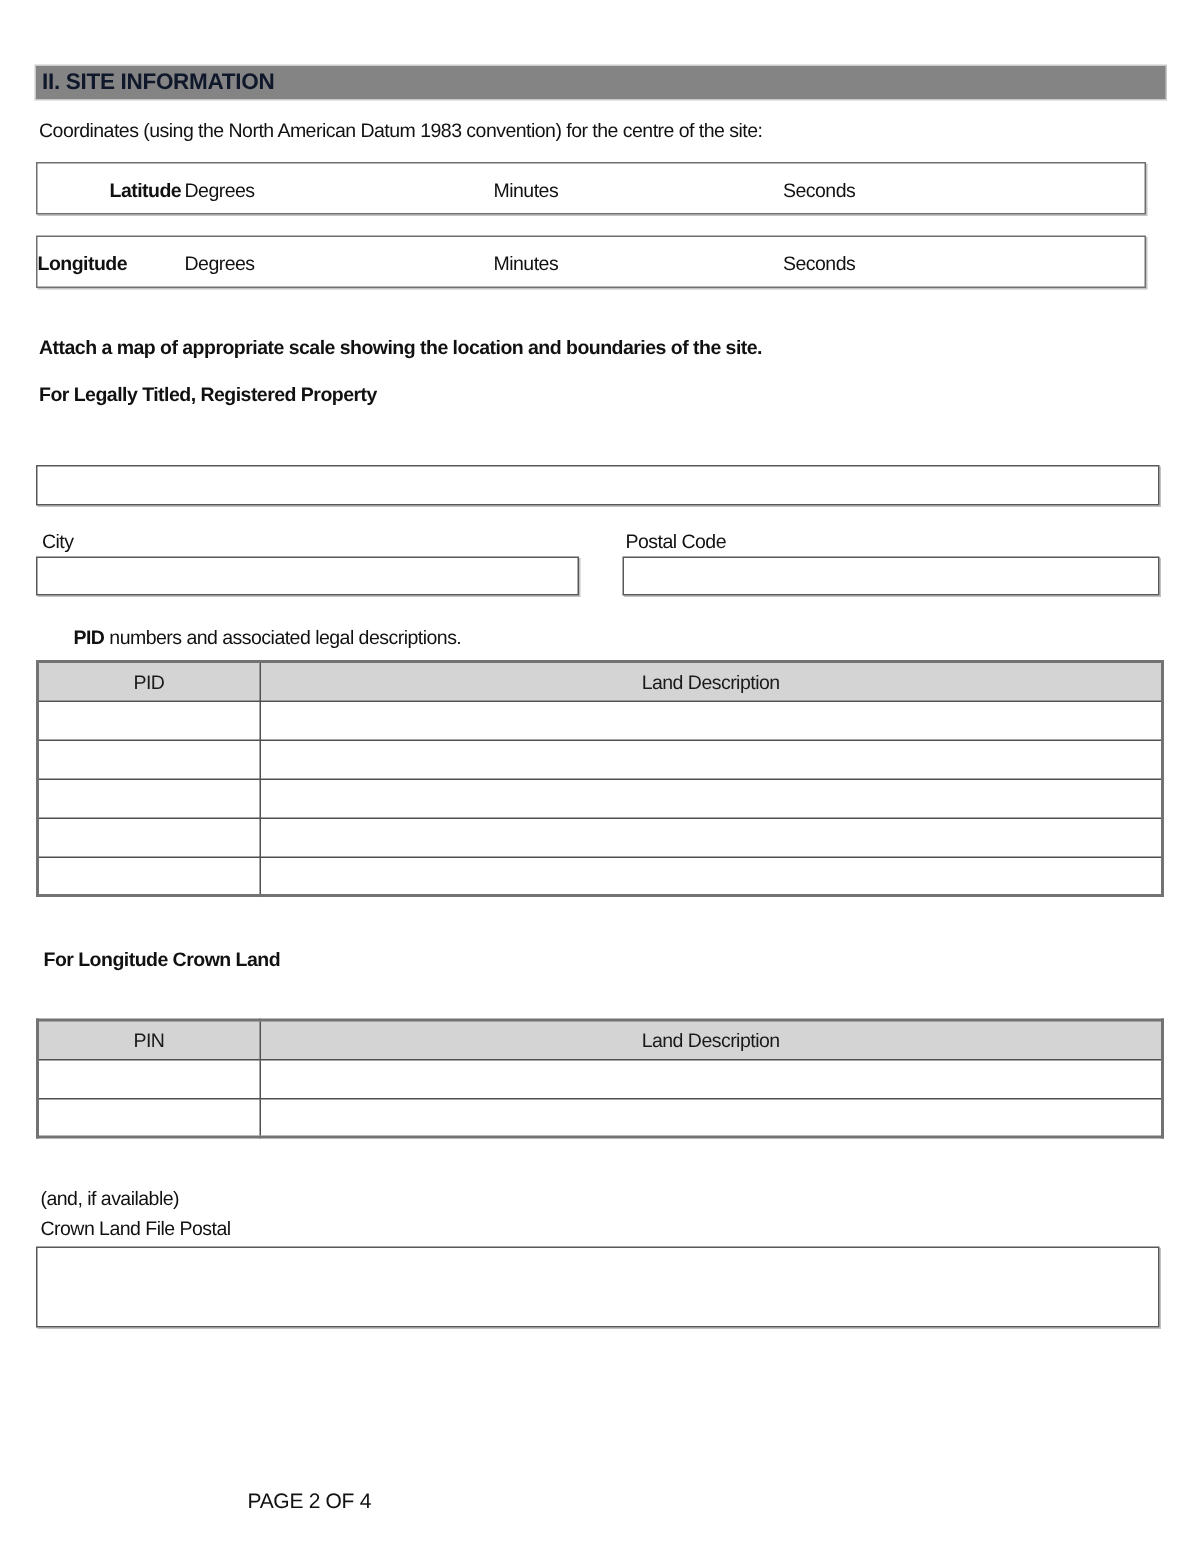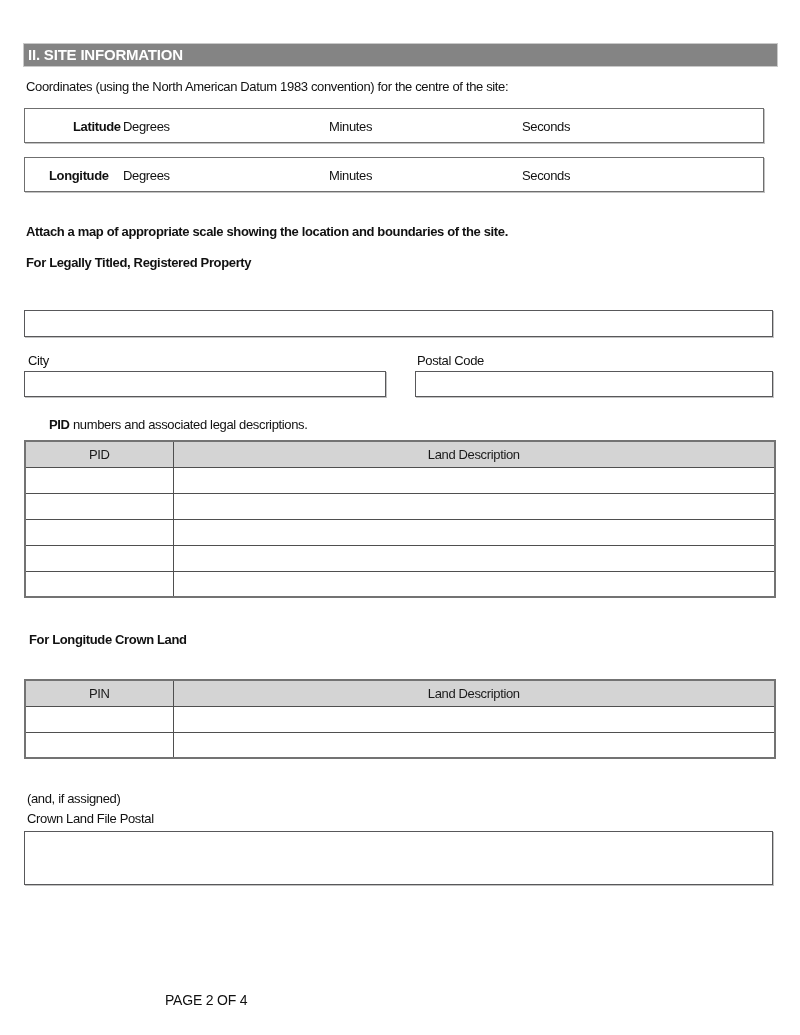--- a/index.html
+++ b/index.html
@@ -17,21 +17,21 @@
     overflow: hidden;
     letter-spacing: -0.35px;
     font-size: 13px;
   }
   .abs { position: absolute; }
 
   
   .section-bar {
     left: 24px; top: 44px; width: 753px; height: 22px;
     background: #848484;
-    color: #ffffff;
+    color: #0f172a;
     font-weight: bold;
     font-size: 15px;
     line-height: 21px;
     padding-left: 4px;
     letter-spacing: -0.2px;
     box-shadow: 0 0 0 1px #c9c9c9;
   }
 
   .txt { line-height: 15px; white-space: nowrap; }
   .bold { font-weight: bold; }
@@ -97,21 +97,21 @@
   <div class="abs txt" style="left:26px; top:79px;">Coordinates (using the North American Datum 1983 convention) for the centre of the  site:</div>
 
   <div class="abs coord-box" style="top:108px;">
     <span class="lbl bold" style="left:8px;margin-left:40px;">Latitude</span>
     <span class="lbl" style="left:98px;">Degrees</span>
     <span class="lbl" style="left:304px;">Minutes</span>
     <span class="lbl" style="left:497px;">Seconds</span>
   </div>
 
   <div class="abs coord-box" style="top:157px;">
-    <span class="lbl bold" style="left:24px;">Longitude</span>
+    <span class="lbl bold" style="left:0;">Longitude</span>
     <span class="lbl" style="left:98px;">Degrees</span>
     <span class="lbl" style="left:304px;">Minutes</span>
     <span class="lbl" style="left:497px;">Seconds</span>
   </div>
 
   <div class="abs txt bold" style="left:26px; top:224px;">Attach a map of appropriate scale showing the location and boundaries of the site.</div>
 
   <div class="abs txt bold" style="left:26px; top:255px;">For Legally Titled, Registered Property</div>
 
   <input type="text" class="abs field-box" style="left: 24px; top: 310px; width: 749px; height: 27px;">
@@ -180,19 +180,19 @@
           <td></td>
           <td></td>
         </tr>
         <tr>
           <td></td>
           <td></td>
         </tr>
       </tbody>
   </table>
 
-  <div class="abs txt" style="left:27px; top:791px;">(and, if assigned)</div>
+  <div class="abs txt" style="left:27px; top:791px;">(and, if available)</div>
   <div class="abs txt" style="left:27px; top:811px;">Crown Land File Postal</div>
   <textarea class="abs field-box" style="left: 24px; top: 831px; width: 749px; height: 54px;"></textarea>
 
   <div class="abs footer-text" style="left:165px; top:992px;">PAGE 2 OF 4</div>
 
 </div>
 
 </body></html>

